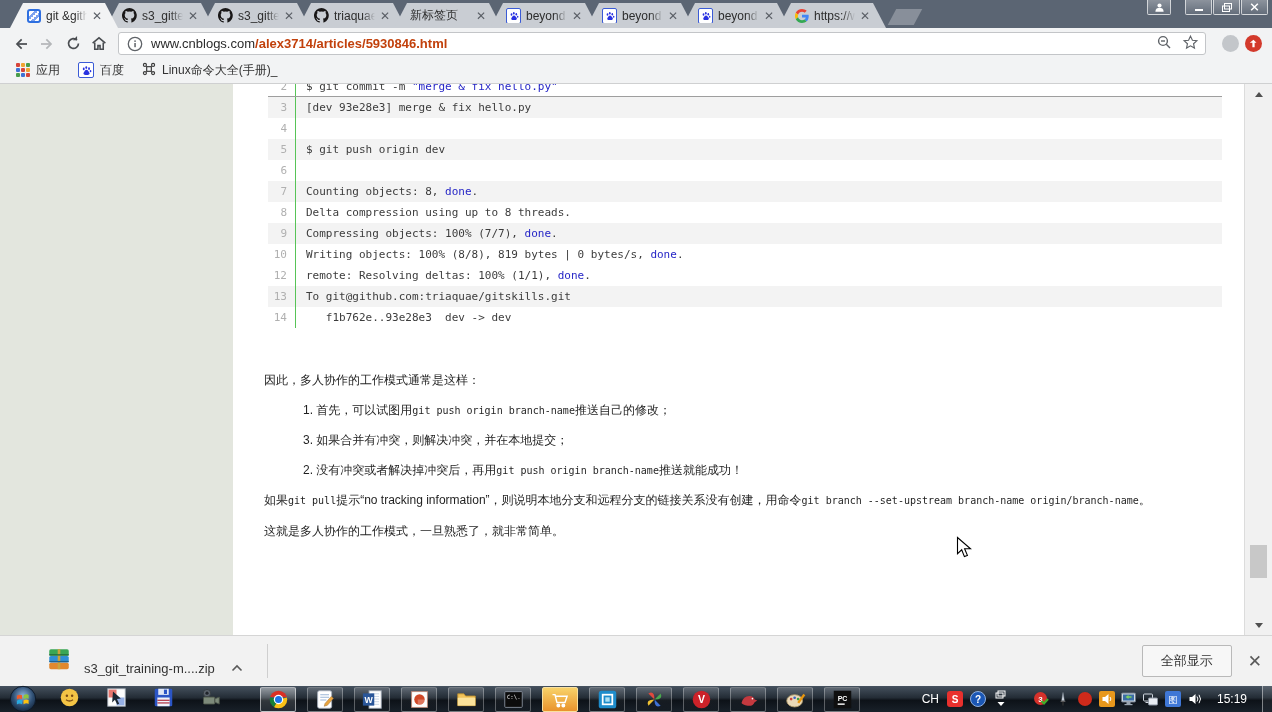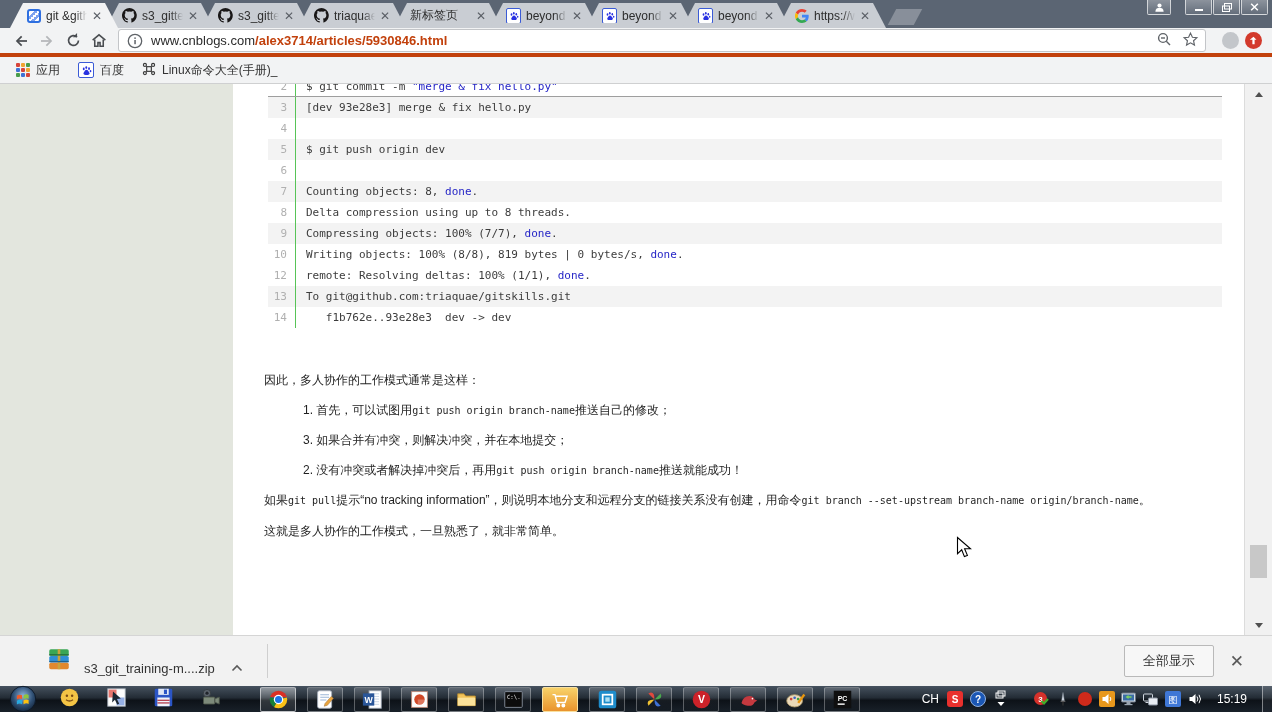--- a/index.html
+++ b/index.html
@@ -24,21 +24,21 @@
 
   .win-controls { position:absolute; right:0; top:0; display:flex; align-items:flex-start; }
   .wc-btn { width:27px; height:15px; border:1px solid rgba(255,255,255,.65); border-top:none;
             border-radius:0 0 2px 2px; background:linear-gradient(rgba(255,255,255,.30),rgba(255,255,255,.06));
             display:flex; align-items:center; justify-content:center; margin-right:1px; }
   .wc-btn:last-child { margin-right:4px; }
   .wc-person { margin-right:14px; width:24px; }
 
   
   .toolbar { position:absolute; left:0; top:28px; width:1272px; height:32px; background:#f2f3f4;
-             border-bottom:7px solid #c2410c; display:flex; align-items:center; padding:0 8px; }
+             border-bottom:1px solid #c2410c; display:flex; align-items:center; padding:0 8px; }
   .tb-icon { width:26px; height:24px; display:flex; align-items:center; justify-content:center; border-radius:2px; }
   .omnibox { position:relative; flex:1; height:23px; margin:0 10px 0 6px; background:#fff;
              border:1px solid #c3c5c8; border-radius:3px; display:flex; align-items:center;
              padding:0 58px 0 8px; font-size:13px; }
   .omni-info { width:16px; height:16px; margin-right:8px; }
   .url-host { color:#2b2b2b; }
   .url-path { color:#c2410c;font-weight:bold; }
   .omni-right { position:absolute; right:6px; top:0; height:100%; display:flex; align-items:center; gap:10px; }
   .ext-circle { width:17px; height:17px; border-radius:50%; margin-left:6px; }
   .ext-gray { background:#c3c6ca; }
@@ -81,21 +81,21 @@
 
   .mouse-cursor { position:absolute; left:956px; top:452px; z-index:50; }
 
   
   .downloadbar { position:absolute; left:0; top:635px; width:1272px; height:51px; background:#f2f2f2;
                  border-top:1px solid #d5d5d5; display:flex; align-items:center; }
   .dl-item { display:flex; align-items:flex-end; margin-left:46px; gap:12px; }
   .dl-name { font-size:13px; color:#333; }
   .dl-chevron { margin-left:4px; }
   .dl-sep { width:1px; height:34px; background:#cfcfcf; margin-left:24px; }
-  .dl-right { margin-left:auto; display:flex; align-items:center; gap:16px; padding-right:28px; }
+  .dl-right { margin-left:auto; display:flex; align-items:center; gap:16px; padding-right:10px; }
   .dl-showall { font-size:13px; color:#333; background:#f7f7f7; border:1px solid #b9b9b9; border-radius:2px;
                 padding:6px 18px; }
   .dl-close { font-size:17px; color:#5a5a5a; line-height:1; }
 
   
   .taskbar { position:absolute; left:0; top:686px; width:1272px; height:26px;
              background:linear-gradient(#46525f,#232c35 45%,#0d1218 55%,#19212a); display:flex; align-items:center; }
   .start-orb { width:46px; height:26px; display:flex; align-items:center; justify-content:center; }
   .pinned-row { display:flex; }
   .pin-btn { width:47px; height:26px; display:flex; align-items:center; justify-content:center; }

